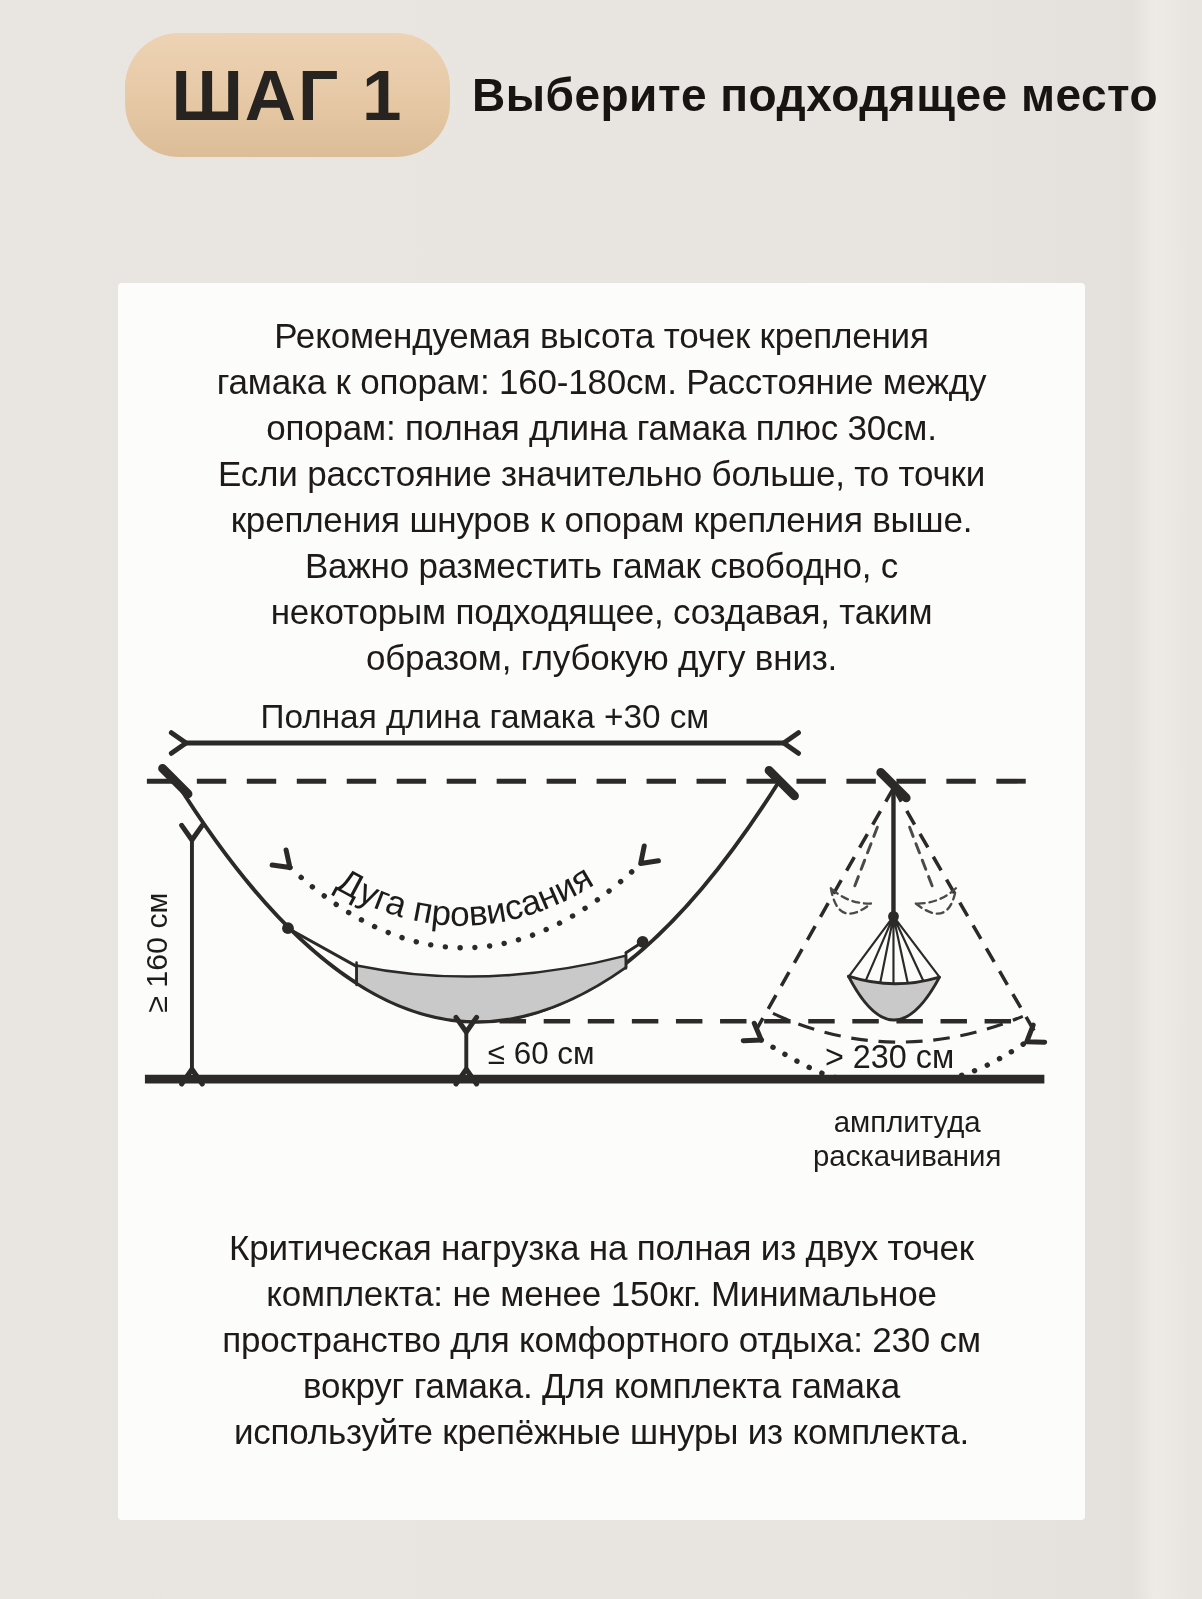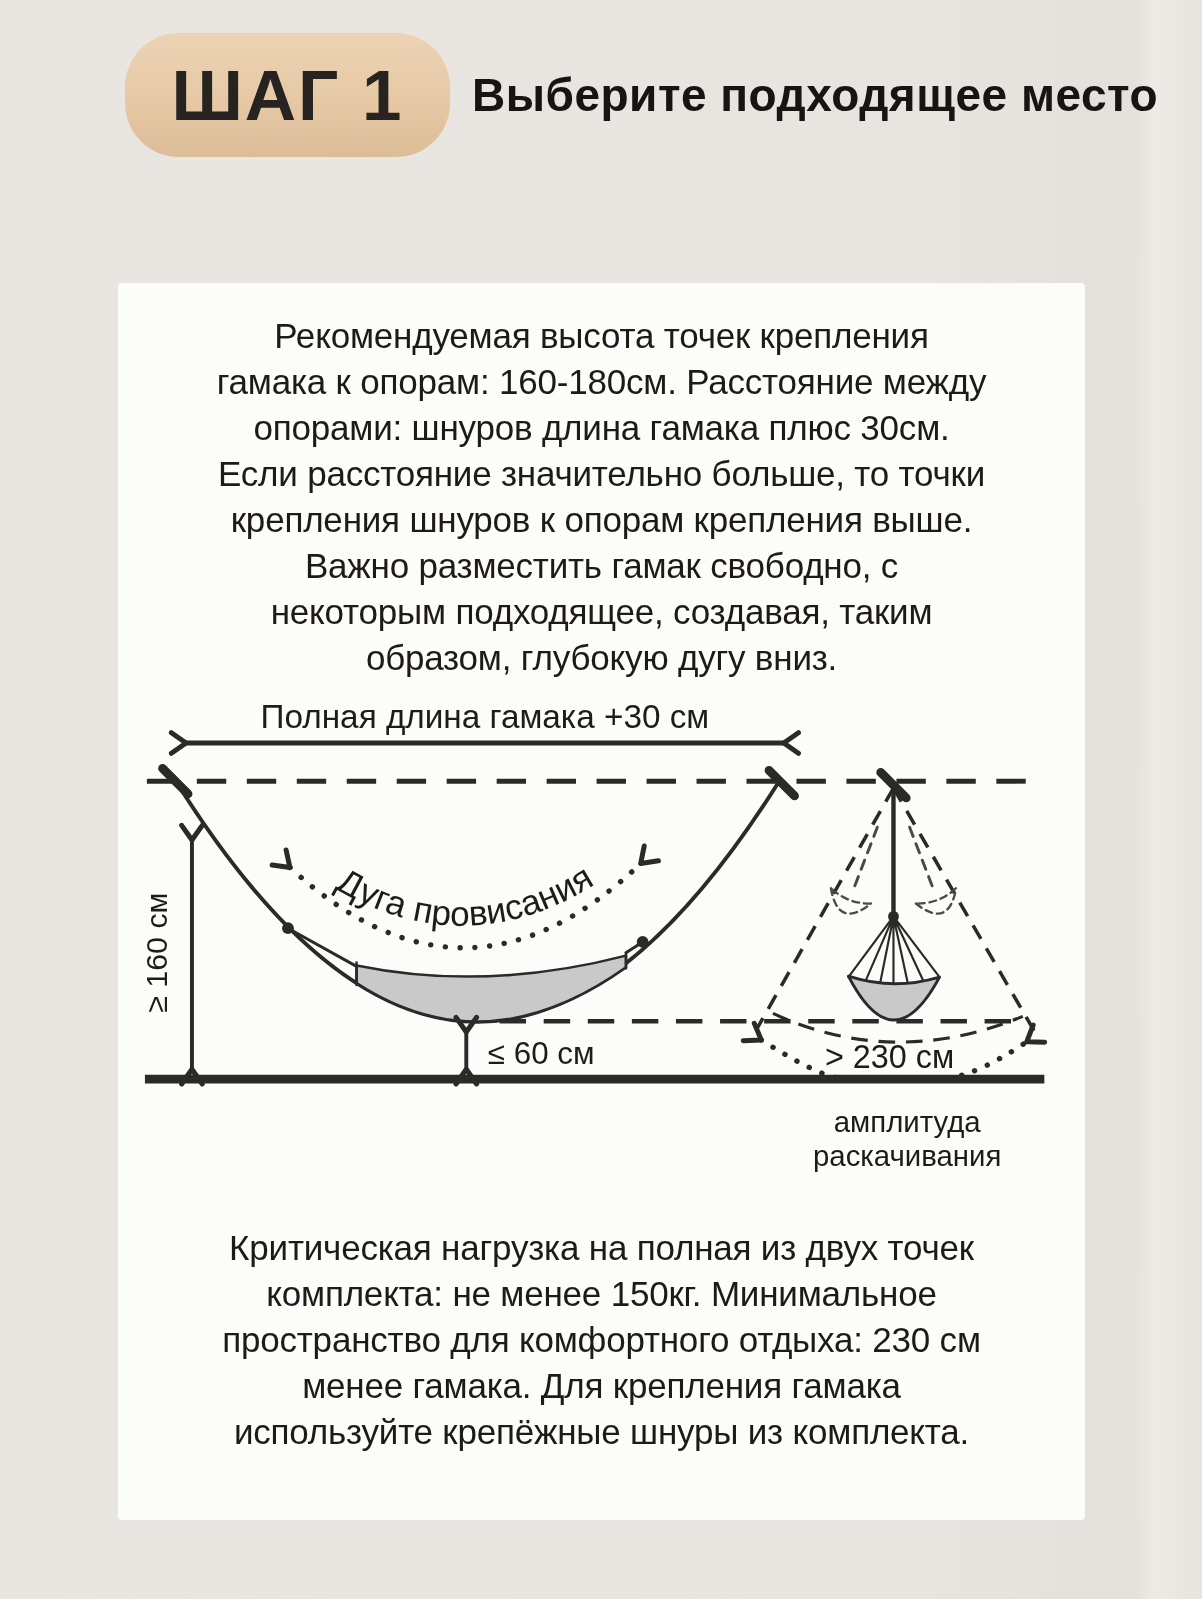--- a/index.html
+++ b/index.html
@@ -66,21 +66,21 @@
       <span class="badge-label">ШАГ 1</span>
     </div>
     <h1 class="title">Выберите подходящее место</h1>
   </header>
 
   <section class="card">
 
     <div class="para intro">
       <div class="tline">Рекомендуемая высота точек крепления</div>
       <div class="tline">гамака к опорам: 160-180см. Расстояние между</div>
-      <div class="tline">опорами: шнуров длина гамака плюс 30см.</div>
+      <div class="tline">опорам: полная длина гамака плюс 30см.</div>
       <div class="tline">Если расстояние значительно больше, то точки</div>
       <div class="tline">крепления шнуров к опорам крепления выше.</div>
       <div class="tline">Важно разместить гамак свободно, с</div>
       <div class="tline">некоторым подходящее, создавая, таким</div>
       <div class="tline">образом, глубокую дугу вниз.</div>
     </div>
 
     <svg class="diagram" viewBox="0 0 940 500">
       <defs>
         <marker id="chev" viewBox="0 0 20 20" refX="4" refY="10" markerWidth="30" markerHeight="30" markerUnits="userSpaceOnUse" orient="auto-start-reverse">
@@ -159,18 +159,18 @@
       <path class="ln butt" d="M 4 392 H 922" stroke-width="9"></path>
 
       <text class="dlabel" x="782" y="446" font-size="30" text-anchor="middle">амплитуда</text>
       <text class="dlabel" x="782" y="481" font-size="30" text-anchor="middle">раскачивания</text>
     </svg>
 
     <div class="para outro">
       <div class="tline">Критическая нагрузка на полная из двух точек</div>
       <div class="tline">комплекта: не менее 150кг. Минимальное</div>
       <div class="tline">пространство для комфортного отдыха: 230 см</div>
-      <div class="tline">менее гамака. Для крепления гамака</div>
+      <div class="tline">вокруг гамака. Для комплекта гамака</div>
       <div class="tline">используйте крепёжные шнуры из комплекта.</div>
     </div>
 
   </section>
 </div>
 
 </body></html>

